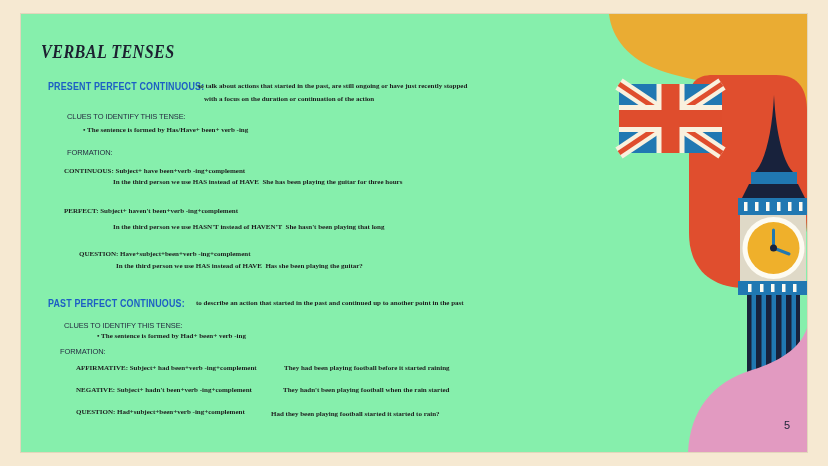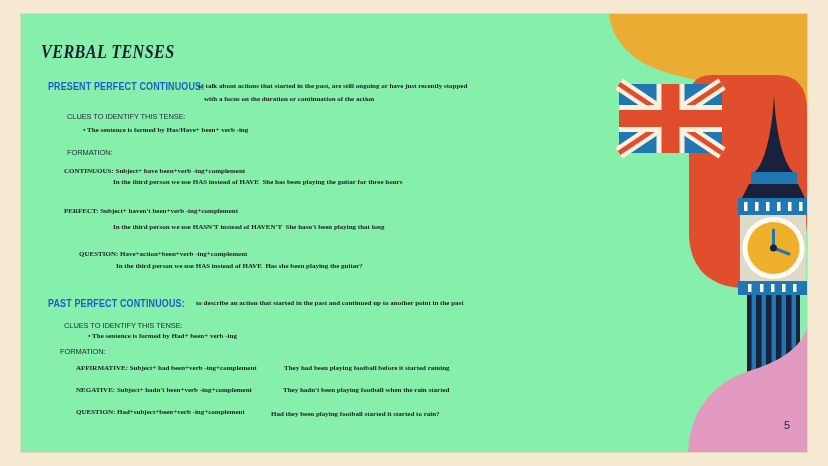--- a/index.html
+++ b/index.html
@@ -109,29 +109,29 @@
     <div class="abs blue-heading" style="left:27px;top:66px">PRESENT PERFECT CONTINUOUS:</div>
     <div class="abs mono" style="left:177px;top:68px">to talk about actions that started in the past, are still ongoing or have just recently stopped</div>
     <div class="abs mono" style="left:183px;top:81px">with a focus on the duration or continuation of the action</div>
     <div class="abs sub-heading" style="left:46px;top:98px">CLUES TO IDENTIFY THIS TENSE:</div>
     <div class="abs mono" style="left:62px;top:112px">• The sentence is formed by Has/Have+ been+ verb -ing</div>
     <div class="abs sub-heading" style="left:46px;top:134px">FORMATION:</div>
     <div class="abs mono" style="left:43px;top:153px">CONTINUOUS: Subject+ have been+verb -ing+complement</div>
     <div class="abs mono" style="left:92px;top:164px">In the third person we use HAS instead of HAVE  She has been playing the guitar for three hours</div>
     <div class="abs mono" style="left:43px;top:193px">PERFECT: Subject+ haven't been+verb -ing+complement</div>
     <div class="abs mono" style="left:92px;top:209px">In the third person we use HASN'T instead of HAVEN'T  She hasn't been playing that long</div>
-    <div class="abs mono" style="left:58px;top:236px">QUESTION: Have+action+been+verb -ing+complement</div>
+    <div class="abs mono" style="left:58px;top:236px">QUESTION: Have+subject+been+verb -ing+complement</div>
     <div class="abs mono" style="left:95px;top:248px">In the third person we use HAS instead of HAVE  Has she been playing the guitar?</div>
   </div>
 
   <div>
     <div class="abs blue-heading" style="left:27px;top:283px">PAST PERFECT CONTINUOUS:</div>
     <div class="abs mono" style="left:175px;top:285px">to describe an action that started in the past and continued up to another point in the past</div>
     <div class="abs sub-heading" style="left:43px;top:307px">CLUES TO IDENTIFY THIS TENSE:</div>
-    <div class="abs mono" style="left:67px;top:318px">• The sentence is formed by Had+ been+ verb -ing</div>
+    <div class="abs mono" style="left:76px;top:318px">• The sentence is formed by Had+ been+ verb -ing</div>
     <div class="abs sub-heading" style="left:39px;top:333px">FORMATION:</div>
     <div class="abs mono" style="left:55px;top:350px">AFFIRMATIVE: Subject+ had been+verb -ing+complement</div>
     <div class="abs mono" style="left:263px;top:350px">They had been playing football before it started raining</div>
     <div class="abs mono" style="left:55px;top:372px">NEGATIVE: Subject+ hadn't been+verb -ing+complement</div>
     <div class="abs mono" style="left:262px;top:372px">They hadn't been playing football when the rain started</div>
     <div class="abs mono" style="left:55px;top:394px">QUESTION: Had+subject+been+verb -ing+complement</div>
     <div class="abs mono" style="left:250px;top:396px">Had they been playing football started it started to rain?</div>
   </div>
 
   <div class="abs page-num" style="left:763px;top:405px">5</div>

